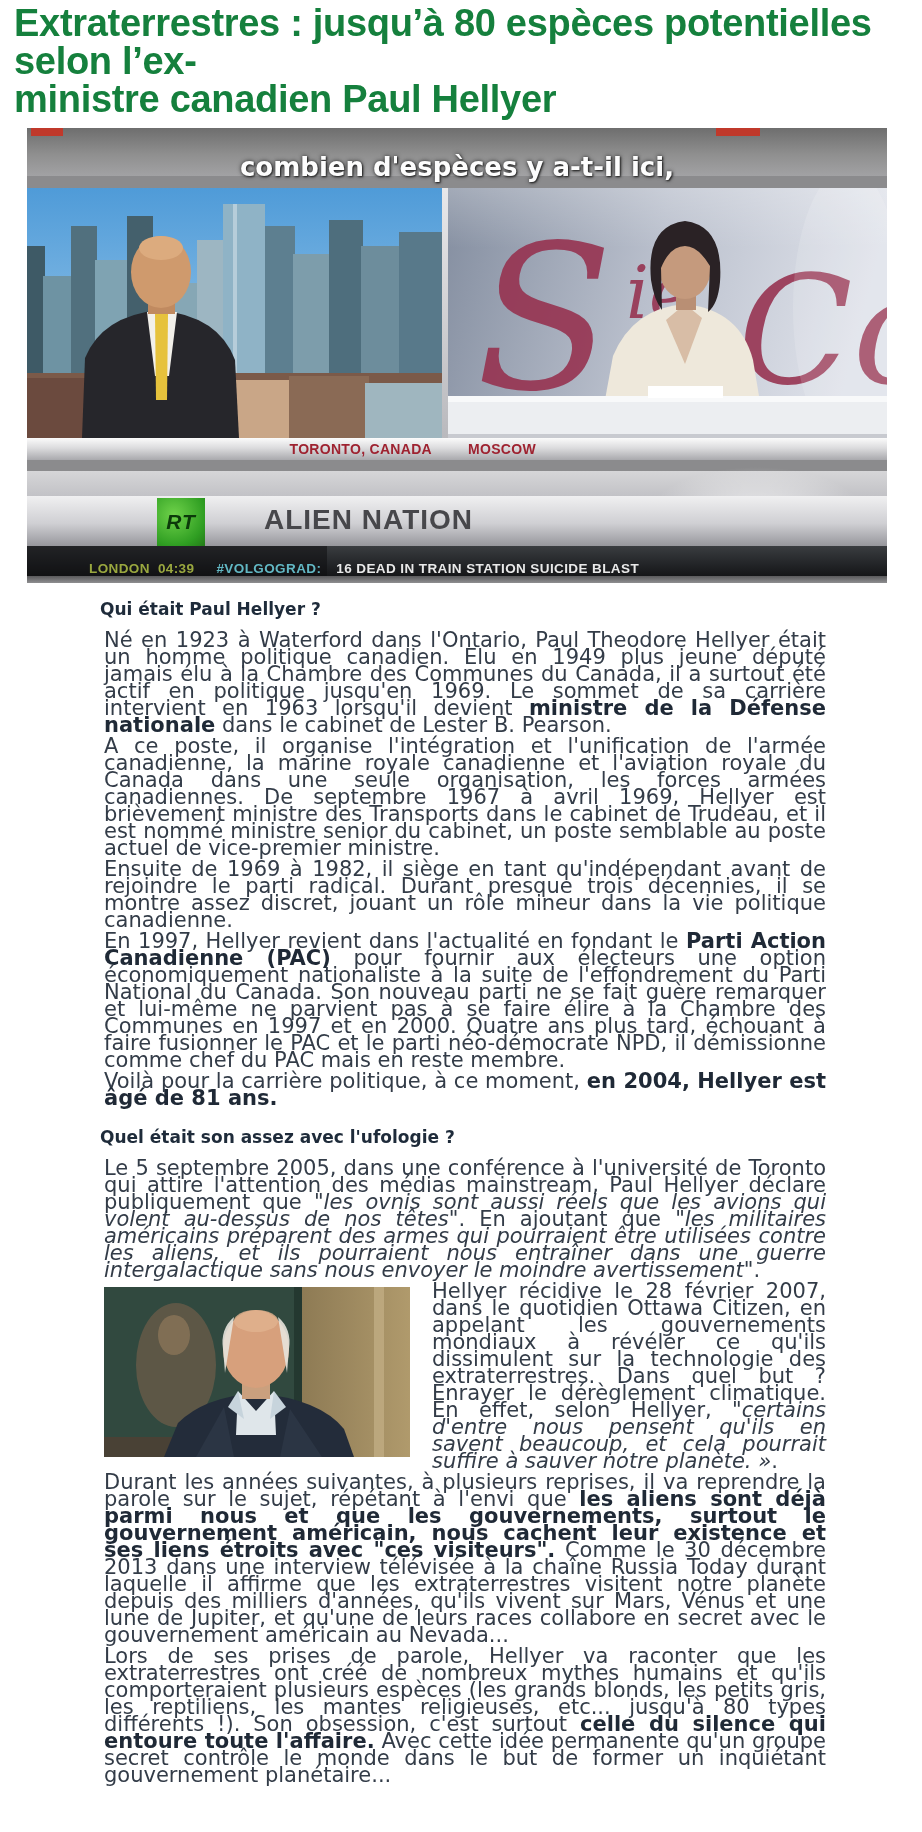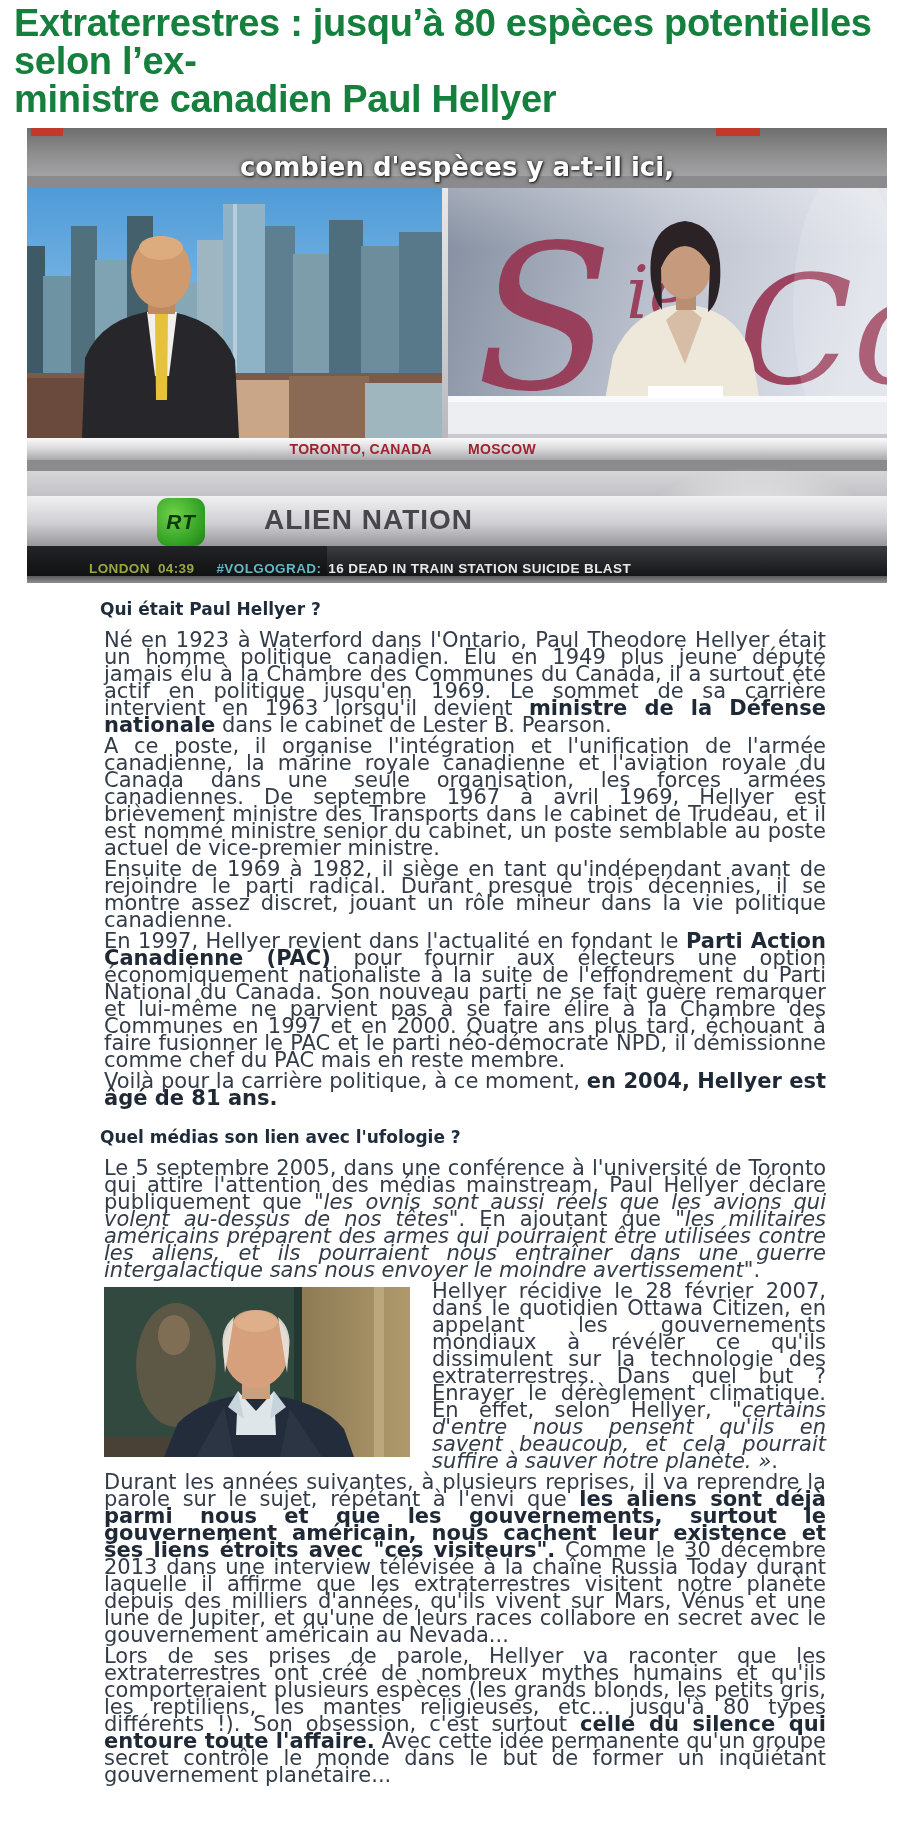--- a/index.html
+++ b/index.html
@@ -38,33 +38,33 @@
   .silver-gap{position:absolute;top:343px;left:0;width:860px;height:25px;
     background:linear-gradient(180deg,#d6d6d8,#c2c2c6);}
   .flare{position:absolute;top:330px;left:600px;width:260px;height:120px;pointer-events:none;
     background:radial-gradient(ellipse at center,rgba(255,255,255,.75),rgba(255,255,255,0) 60%);}
 
   .banner-bar{position:absolute;top:368px;left:0;width:860px;height:50px;
     background:linear-gradient(180deg,#f0f0f1,#cfcfd3 55%,#97979c);}
   .rt-logo{position:absolute;top:370px;left:130px;width:48px;height:48px;
     background:radial-gradient(circle at 35% 35%,#6fd24a,#2f9e22 70%,#237a18);
     color:#0c3a0a;font-family:"Liberation Sans",sans-serif;font-weight:bold;font-style:italic;
-    font-size:21px;display:flex;align-items:center;justify-content:center;letter-spacing:1px;border-radius:11px;}
+    font-size:21px;display:flex;align-items:center;justify-content:center;letter-spacing:1px;}
   .banner-text{position:absolute;top:376px;left:237px;
     font-family:"Liberation Sans",sans-serif;font-weight:bold;font-size:28px;
     color:#47474b;letter-spacing:1px;}
 
   .ticker{position:absolute;top:418px;left:0;width:860px;height:30px;display:flex;align-items:flex-end;
     background:linear-gradient(180deg,#3a3d40,#232528 60%,#151618);
     font-family:"Liberation Sans",sans-serif;font-weight:bold;font-size:13.5px;letter-spacing:0.4px;white-space:nowrap;}
   .tk-dark{position:absolute;left:0;top:0;width:300px;height:30px;background:#0e0f10;opacity:.55;}
   .tk-loc{margin-left:62px;color:#9aa83f;position:relative;}
   .tk-time{margin-left:8px;color:#9aa83f;position:relative;}
   .tk-tag{margin-left:22px;color:#62b8c4;position:relative;}
-  .tk-headline{margin-left:7px;color:#e9e9e9;position:relative;}
+  .tk-headline{margin-left:15px;color:#e9e9e9;position:relative;}
   .bottom-strip{position:absolute;top:448px;left:0;width:860px;height:7px;
     background:linear-gradient(180deg,#5a5a5c,#8e8e90);}
 
   
   .article{margin:8px 0 0 100px;width:730px;}
   h2{margin:16px 0 13px;font-size:17px;line-height:20px;color:#1e2b3a;
      font-family:"DejaVu Sans",sans-serif;font-weight:bold;}
   h2.second{margin-top:20px;}
   .article p{margin:4px;text-align:justify;font-size:21px;line-height:17px;color:#333c48;
      hyphens:auto;-webkit-hyphens:auto;}
@@ -185,21 +185,21 @@
 </div>
 
 <div class="article">
   <h2>Qui était Paul Hellyer ?</h2>
   <p><span>Né en 1923 à Waterford dans l'Ontario, Paul Theodore Hellyer était un homme politique canadien. Elu en 1949 plus jeune député jamais élu à la Chambre des Communes du Canada, il a surtout été actif en politique jusqu'en 1969. Le sommet de sa carrière intervient en 1963 lorsqu'il devient </span><b>ministre de la Défense nationale</b><span> dans le cabinet de Lester B. Pearson.</span></p>
   <p><span>A ce poste, il organise l'intégration et l'unification de l'armée canadienne, la marine royale canadienne et l'aviation royale du Canada dans une seule organisation, les forces armées canadiennes. De septembre 1967 à avril 1969, Hellyer est brièvement ministre des Transports dans le cabinet de Trudeau, et il est nommé ministre senior du cabinet, un poste semblable au poste actuel de vice-premier ministre.</span></p>
   <p><span>Ensuite de 1969 à 1982, il siège en tant qu'indépendant avant de rejoindre le parti radical. Durant presque trois décennies, il se montre assez discret, jouant un rôle mineur dans la vie politique canadienne.</span></p>
   <p><span>En 1997, Hellyer revient dans l'actualité en fondant le </span><b>Parti Action Canadienne (PAC)</b><span> pour fournir aux électeurs une option économiquement nationaliste à la suite de l'effondrement du Parti National du Canada. Son nouveau parti ne se fait guère remarquer et lui-même ne parvient pas à se faire élire à la Chambre des Communes en 1997 et en 2000. Quatre ans plus tard, échouant à faire fusionner le PAC et le parti néo-démocrate NPD, il démissionne comme chef du PAC mais en reste membre.</span></p>
   <p><span>Voilà pour la carrière politique, à ce moment, </span><b>en 2004, Hellyer est âgé de 81 ans.</b></p>
 
-  <h2 class="second">Quel médias son lien avec l'ufologie ?</h2>
+  <h2 class="second">Quel était son assez avec l'ufologie ?</h2>
   <p><span>Le 5 septembre 2005, dans une conférence à l'université de Toronto qui attire l'attention des médias mainstream, Paul Hellyer déclare publiquement que </span><i>"les ovnis sont aussi réels que les avions qui volent au-dessus de nos têtes"</i><span>. En ajoutant que </span><i>"les militaires américains préparent des armes qui pourraient être utilisées contre les aliens, et ils pourraient nous entraîner dans une guerre intergalactique sans nous envoyer le moindre avertissement"</i><span>.</span></p>
   <p><span class="portrait"><svg width="306" height="170" viewBox="0 0 306 170">
       <defs>
         <linearGradient id="tan" x1="0" y1="0" x2="1" y2="0">
           <stop offset="0" stop-color="#8d7a54"></stop>
               <stop offset="1" stop-color="#b09a6c"></stop>
         </linearGradient>
       </defs>
       <rect width="306" height="170" fill="#31493f"></rect>
       <rect x="196" width="110" height="170" fill="url(#tan)"></rect>

